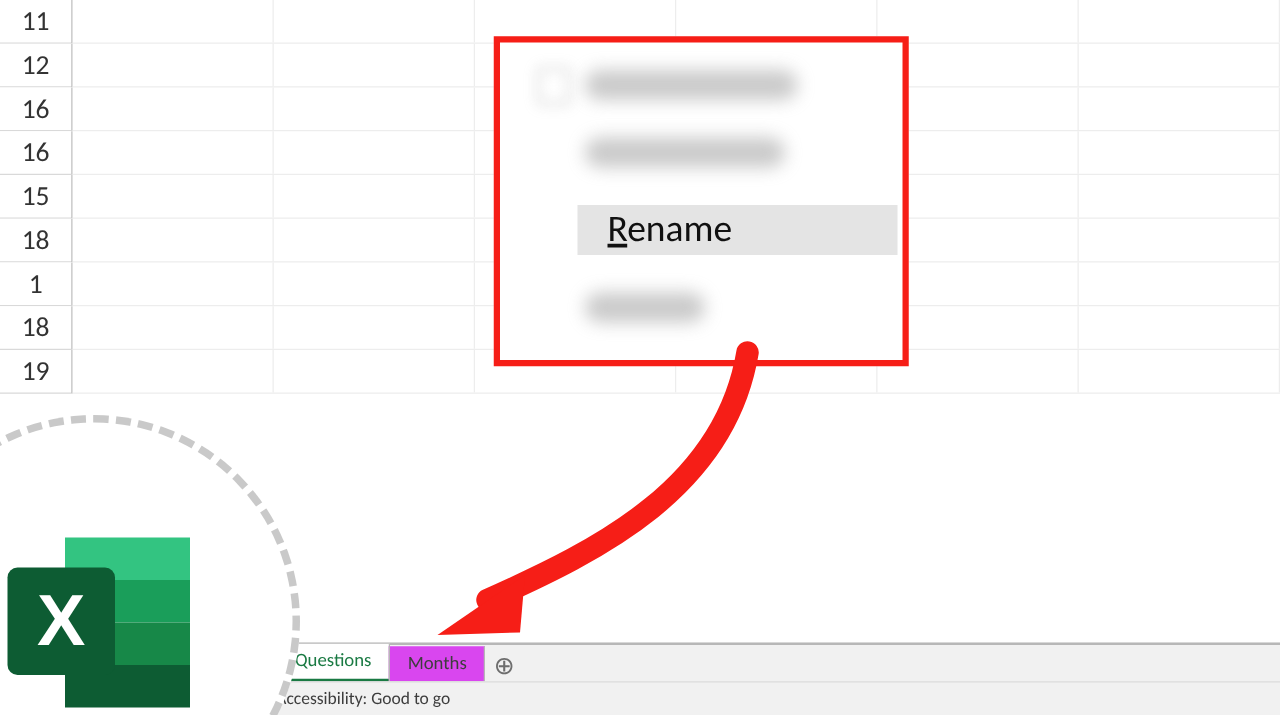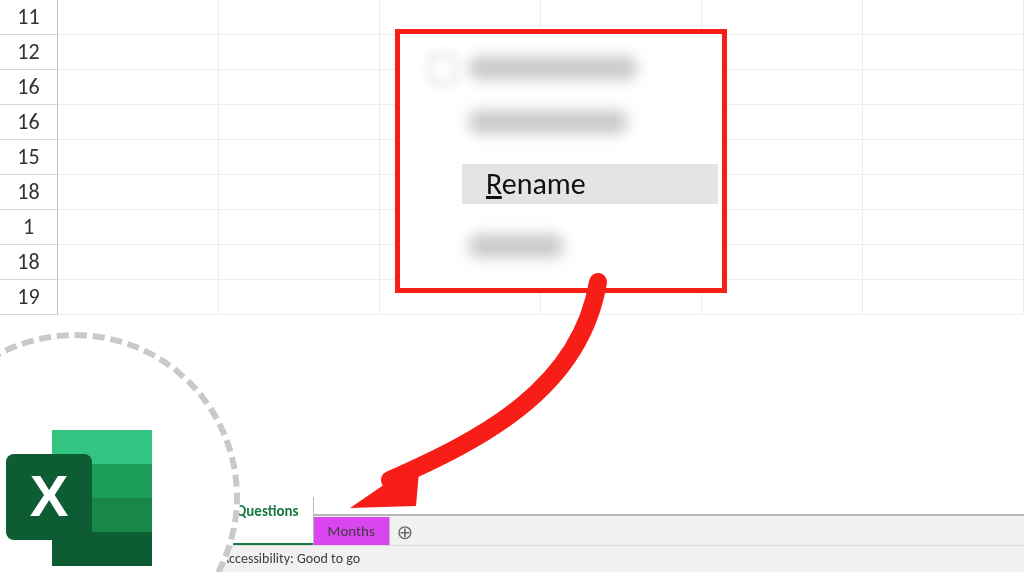--- a/index.html
+++ b/index.html
@@ -6,21 +6,21 @@
 
 .sheet{position:absolute;left:0;top:0;right:0;bottom:56px}
 .rowhead-col{position:absolute;left:0;top:0;width:58px}
 .rowhead{height:34px;line-height:34px;text-align:center;font-size:22px;color:#333;border-right:1px solid #bfbfbf;border-bottom:1px solid #d9d9d9;background:#fff}
 .cells{position:absolute;left:58px;top:0;right:0}
 .cellrow{height:34px;border-bottom:1px solid #ededed;display:flex}
 .cell{flex:0 0 160px;border-right:1px solid #ededed;height:100%}
 
 .tabstrip{position:absolute;left:215px;right:0;bottom:26px;height:30px;background:#f1f1f1;border-top:2px solid #b7b7b7;display:flex;align-items:flex-end;padding-left:6px;font-size:15px}
 .tab{height:28px;line-height:28px;padding:0 14px;border:1px solid #b7b7b7;border-top:none;background:#d946ef;color:#3d3d3d;margin-right:-1px;cursor:pointer}
-.tab.active{background:#fff;color:#1a7a43;font-weight:700;border-bottom:3px solid #1a7a43;padding-bottom:18px}
+.tab.active{background:#fff;color:#1a7a43;font-weight:400;border-bottom:3px solid #1a7a43;padding-bottom:0}
 .newtab{width:32px;height:28px;display:flex;align-items:center;justify-content:center;color:#6e6e6e;font-size:20px;cursor:pointer}
 
 .statusbar{position:absolute;left:215px;right:0;bottom:0;height:26px;line-height:26px;background:#f1f1f1;border-top:1px solid #dcdcdc;font-size:14px;color:#3d3d3d;padding-left:6px}
 
 .callout{position:absolute;left:395px;top:29px;width:322px;height:254px;background:#fff;border:5px solid #f61e17}
 .callout-inner{position:relative;width:100%;height:100%}
 .blur-line{position:absolute;left:68px;height:24px;border-radius:12px;background:#9f9f9f;filter:blur(7px);opacity:.55}
 .blur-line.b1{top:22px;width:170px}
 .blur-ico{position:absolute;left:30px;top:20px;width:22px;height:26px;border:2px solid #9f9f9f;border-radius:3px;filter:blur(5px);opacity:.55}
 .blur-line.b2{top:76px;width:160px}

